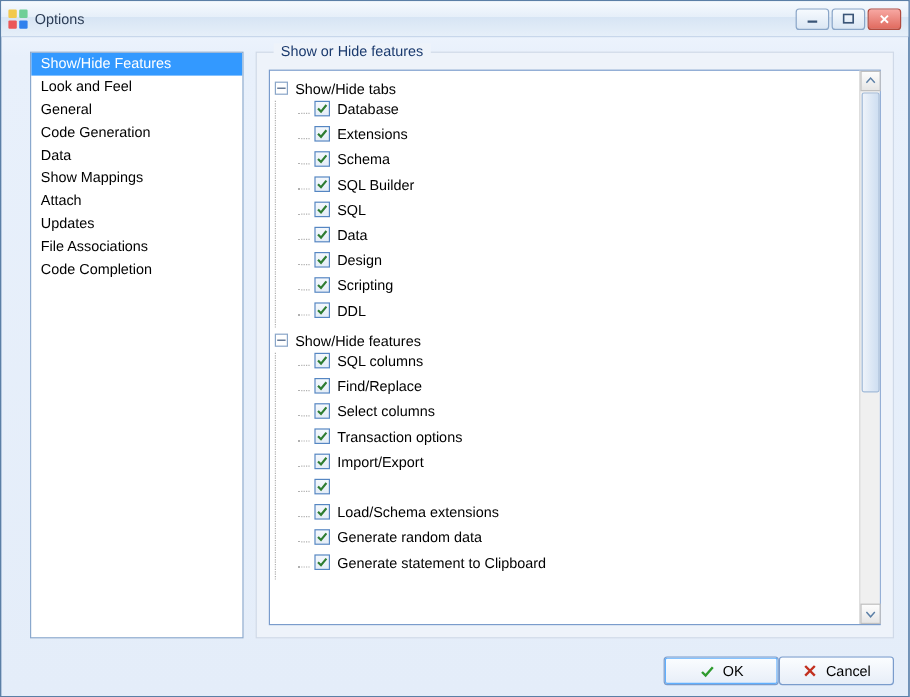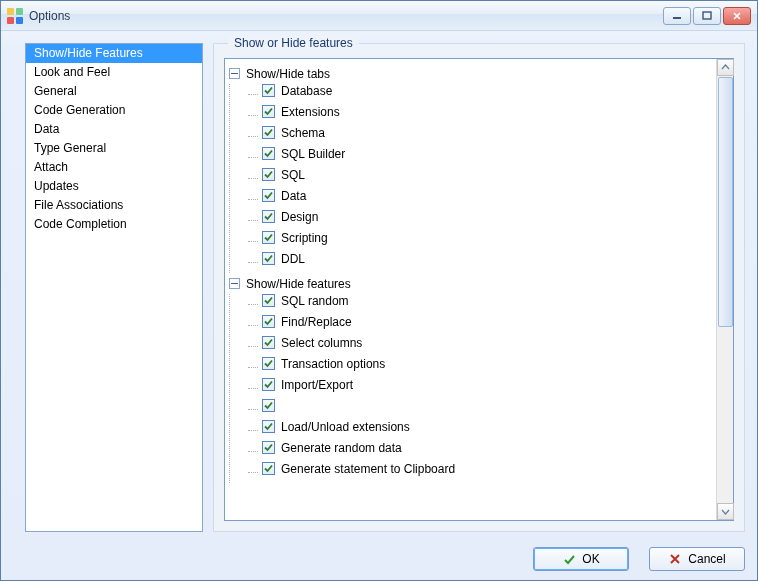--- a/index.html
+++ b/index.html
@@ -100,21 +100,21 @@
     width:13px; height:13px; border:1px solid #5586c2;
     background:linear-gradient(to bottom,#f4f8fc,#e4edf7);
     margin-right:6px; display:flex; align-items:center; justify-content:center; flex-shrink:0;
   }
   .checkbox svg { display:block; }
   .leaf-label { white-space:nowrap; }
 
   
   .footer {
     height:42px; display:flex; align-items:center; justify-content:flex-end;
-    padding:0 12px; gap:20px;
+    padding:0 12px; gap:0;
   }
   .btn {
     min-width:96px; height:24px; border:1px solid #7a9ccc; border-radius:3px;
     background:linear-gradient(to bottom,#fbfdff,#e7eef8);
     display:flex; align-items:center; justify-content:center; gap:6px;
     cursor:default; padding:0 12px;
   }
   .btn.default { box-shadow:0 0 0 1px #5fb0ff inset; }
   .btn .ico { width:14px; height:14px; display:flex; align-items:center; justify-content:center; }
   .ok-check { color:#2e9b2e; }
@@ -167,21 +167,21 @@
   </div>
 
   <div class="body">
 
     <div class="sidebar" id="sidebar">
         <div class="sidebar-item selected"><span>Show/Hide Features</span></div>
         <div class="sidebar-item"><span>Look and Feel</span></div>
         <div class="sidebar-item"><span>General</span></div>
         <div class="sidebar-item"><span>Code Generation</span></div>
         <div class="sidebar-item"><span>Data</span></div>
-        <div class="sidebar-item"><span>Type General</span></div>
+        <div class="sidebar-item"><span>Show Mappings</span></div>
         <div class="sidebar-item"><span>Attach</span></div>
         <div class="sidebar-item"><span>Updates</span></div>
         <div class="sidebar-item"><span>File Associations</span></div>
         <div class="sidebar-item"><span>Code Completion</span></div>
       </div>
 
     <div class="main">
       <div class="groupbox-label">Show or Hide features</div>
       <div class="tree-wrap">
         <div class="tree" id="tree">
@@ -274,21 +274,21 @@
                 </div>
                 <span class="node-label">Show/Hide features</span>
               </div>
               <div class="children">
                 <div class="leaf-row">
                   <div class="checkbox">
                     <svg width="11" height="11">
                       <path d="M2 5.5 L4.5 8 L9 2.5" fill="none" stroke="#2e7d32" stroke-width="1.8"></path>
                     </svg>
                   </div>
-                  <span class="leaf-label">SQL random</span>
+                  <span class="leaf-label">SQL columns</span>
                 </div>
                 <div class="leaf-row">
                   <div class="checkbox">
                     <svg width="11" height="11">
                       <path d="M2 5.5 L4.5 8 L9 2.5" fill="none" stroke="#2e7d32" stroke-width="1.8"></path>
                     </svg>
                   </div>
                   <span class="leaf-label">Find/Replace</span>
                 </div>
                 <div class="leaf-row">
@@ -321,21 +321,21 @@
                       <path d="M2 5.5 L4.5 8 L9 2.5" fill="none" stroke="#2e7d32" stroke-width="1.8"></path>
                     </svg>
                   </div>
                 </div>
                 <div class="leaf-row">
                   <div class="checkbox">
                     <svg width="11" height="11">
                       <path d="M2 5.5 L4.5 8 L9 2.5" fill="none" stroke="#2e7d32" stroke-width="1.8"></path>
                     </svg>
                   </div>
-                  <span class="leaf-label">Load/Unload extensions</span>
+                  <span class="leaf-label">Load/Schema extensions</span>
                 </div>
                 <div class="leaf-row">
                   <div class="checkbox">
                     <svg width="11" height="11">
                       <path d="M2 5.5 L4.5 8 L9 2.5" fill="none" stroke="#2e7d32" stroke-width="1.8"></path>
                     </svg>
                   </div>
                   <span class="leaf-label">Generate random data</span>
                 </div>
                 <div class="leaf-row">

